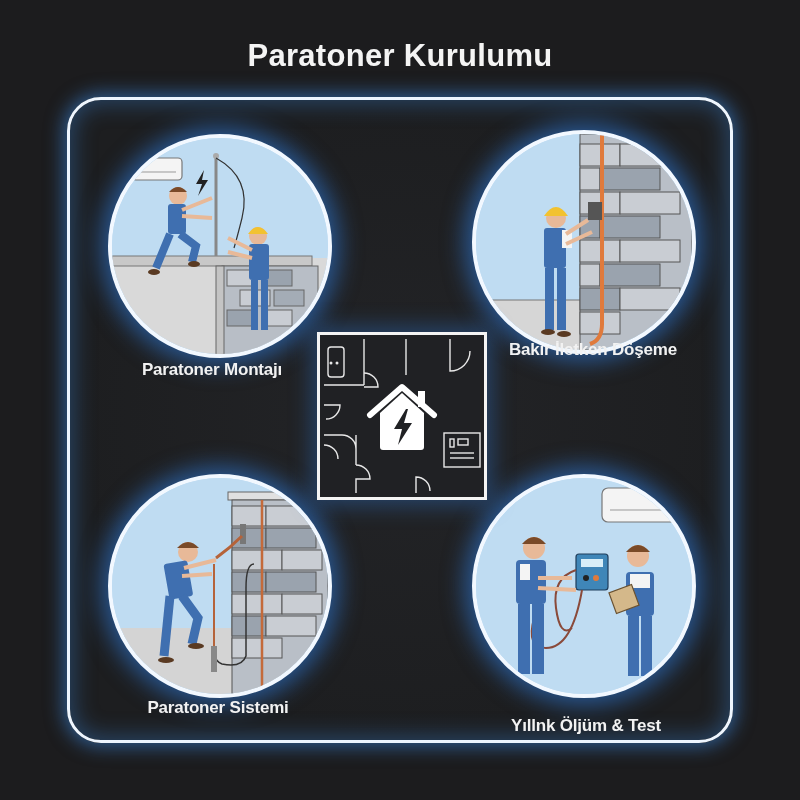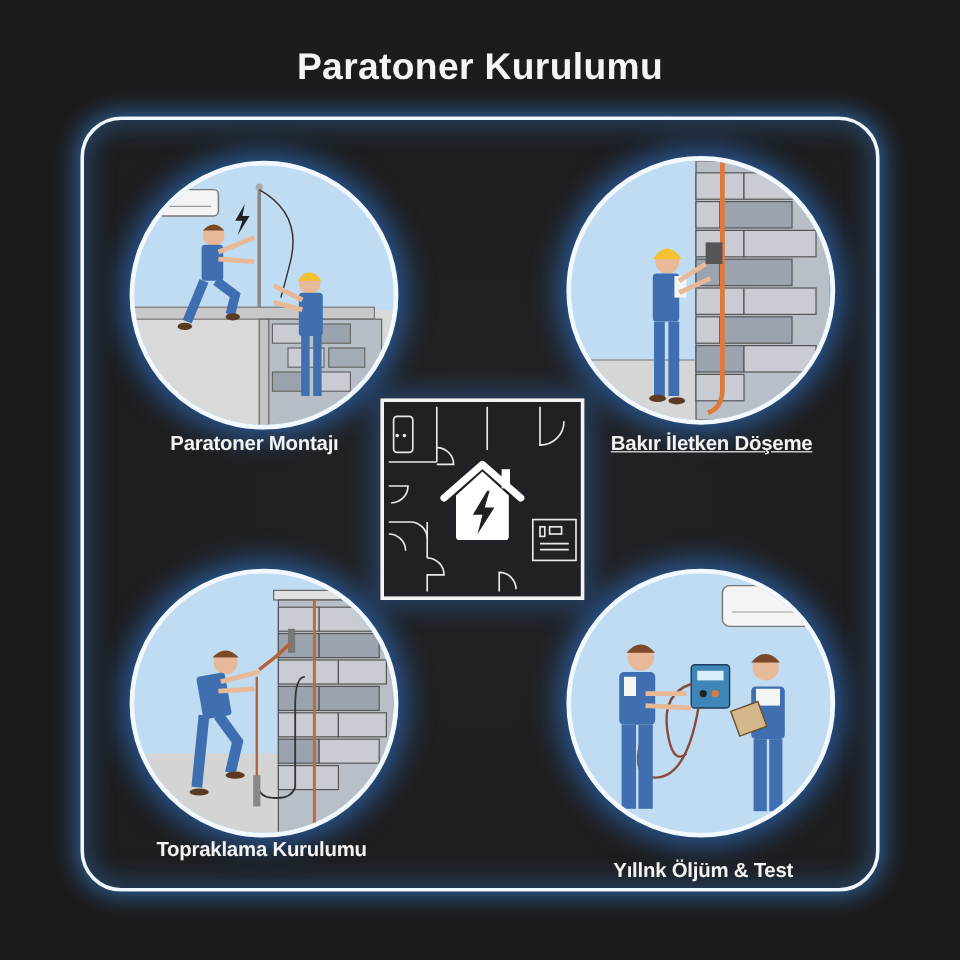--- a/index.html
+++ b/index.html
@@ -132,21 +132,21 @@
       <rect x="68" y="94" width="22" height="40" rx="3" fill="#3f6fb0"></rect>
       <rect x="86" y="96" width="10" height="18" fill="#f4f4f4"></rect>
       <line x1="90" y1="100" x2="112" y2="86" stroke="#e8b998" stroke-width="4"></line>
       <line x1="90" y1="110" x2="116" y2="98" stroke="#e8b998" stroke-width="4"></line>
       <rect x="69" y="134" width="9" height="62" fill="#3f6fb0"></rect>
       <rect x="81" y="134" width="9" height="62" fill="#3f6fb0"></rect>
       <ellipse cx="72" cy="198" rx="7" ry="3" fill="#5a3a22"></ellipse>
       <ellipse cx="88" cy="200" rx="7" ry="3" fill="#5a3a22"></ellipse>
     </svg>
   </div>
-  <div class="label" style="left:593px; top:360px;text-decoration:underline;">Bakır İletken Döşeme</div>
+  <div class="label" style="left:593px; top:340px;">Bakır İletken Döşeme</div>
 </div>
 
 <div class="step">
   <div class="circle" style="left:108px; top:474px;">
     <svg viewBox="0 0 216 216">
       <rect width="216" height="216" fill="#bfdcf2"></rect>
       <rect x="0" y="150" width="216" height="66" fill="#d4d4d4"></rect>
 
       <rect x="116" y="14" width="100" height="8" fill="#e0e0e0" stroke="#666" stroke-width="1"></rect>
       <rect x="120" y="22" width="96" height="194" fill="#b9bfc7" stroke="#555" stroke-width="1"></rect>
@@ -177,21 +177,21 @@
       <path d="M65 70 Q76 58 87 70" fill="#7a4a28"></path>
       <rect x="54" y="84" width="24" height="36" rx="3" fill="#3f6fb0" transform="rotate(-10 66 100)"></rect>
       <line x1="72" y1="90" x2="104" y2="82" stroke="#e8b998" stroke-width="4"></line>
       <line x1="70" y1="98" x2="100" y2="96" stroke="#e8b998" stroke-width="4"></line>
       <path d="M58 118 L52 178" stroke="#3f6fb0" stroke-width="9"></path>
       <path d="M70 118 L86 140 L80 166" stroke="#3f6fb0" stroke-width="9" fill="none"></path>
       <ellipse cx="54" cy="182" rx="8" ry="3" fill="#5a3a22"></ellipse>
       <ellipse cx="84" cy="168" rx="8" ry="3" fill="#5a3a22"></ellipse>
     </svg>
   </div>
-  <div class="label" style="left:218px; top:698px;">Topraklama Kurulumu</div>
+  <div class="label" style="left:218px; top:698px;">Paratoner Sistemi</div>
 </div>
 
 <div class="step">
   <div class="circle" style="left:472px; top:474px;">
     <svg viewBox="0 0 216 216">
       <rect width="216" height="216" fill="#bfdcf2"></rect>
 
       <rect x="126" y="10" width="90" height="34" rx="6" fill="#f4f4f4" stroke="#777" stroke-width="1.2"></rect>
       <line x1="134" y1="32" x2="210" y2="32" stroke="#999" stroke-width="1"></line>
 

